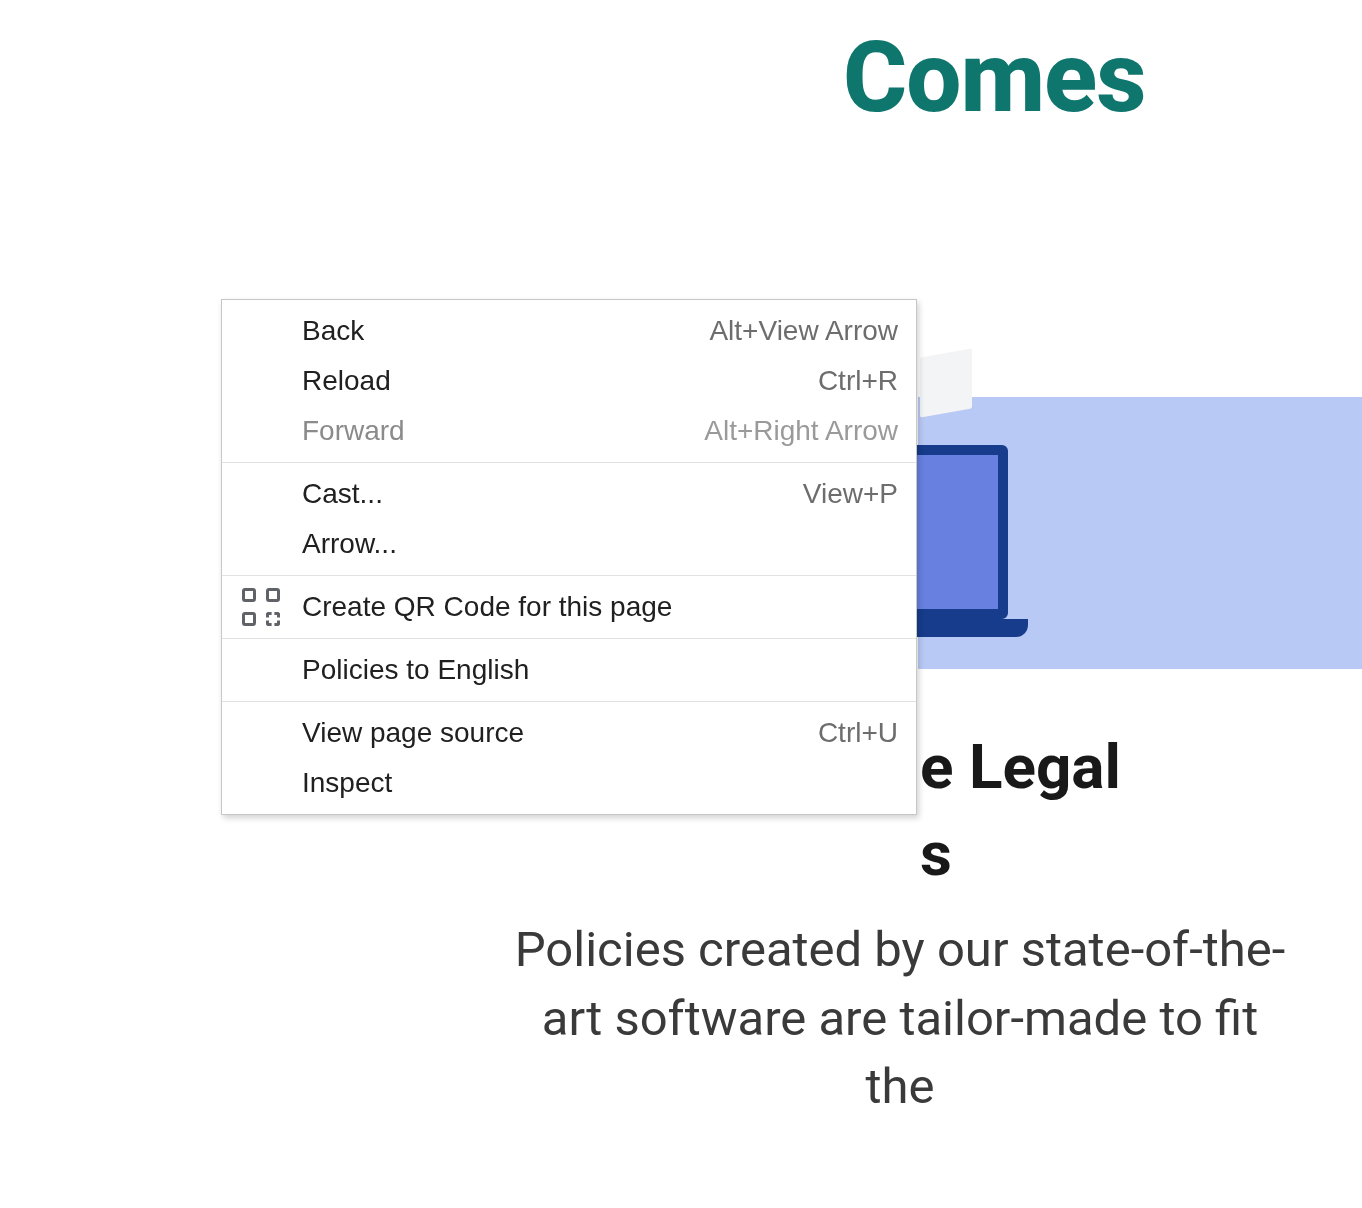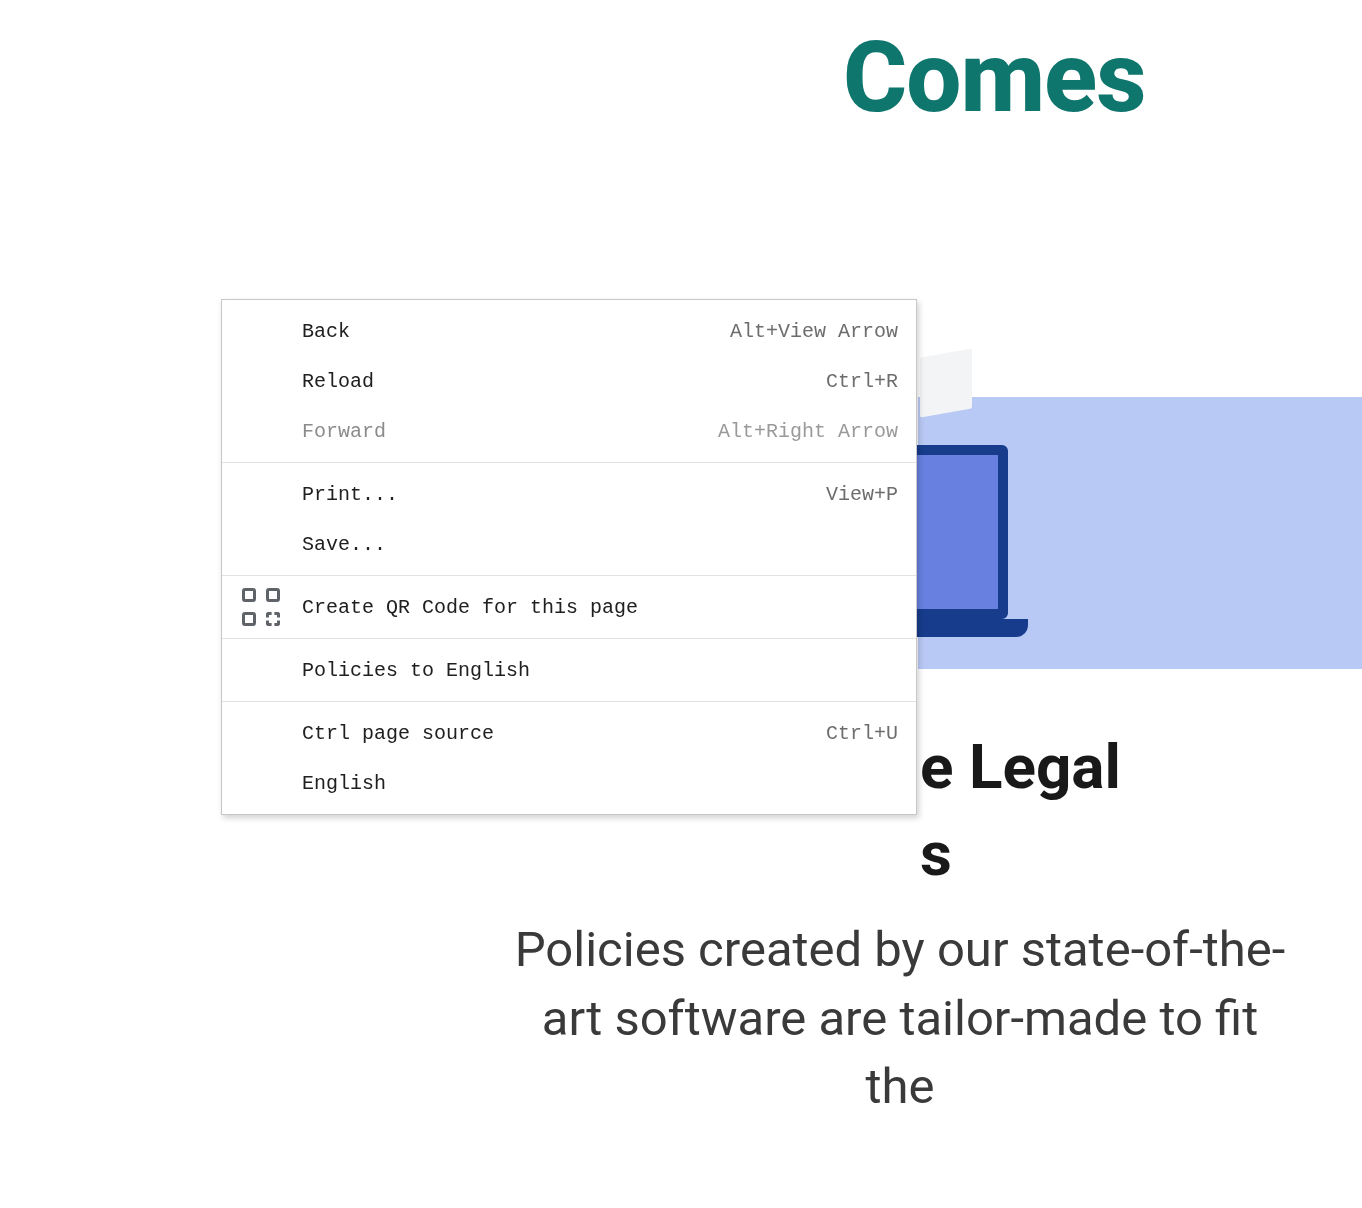--- a/index.html
+++ b/index.html
@@ -99,22 +99,22 @@
       text-align: center;
     }
     .context-menu {
       position: absolute;
       top: 299px;
       left: 221px;
       width: 696px;
       background: #ffffff;
       border: 1px solid #c7c7c7;
       box-shadow: 2px 3px 6px rgba(0,0,0,0.18);
-      font-family: Liberation Mono, monospace;
-      font-size: 20px;
+      font-family: Liberation Sans, sans-serif;
+      font-size: 28px;
     }
     .menu-group {
       padding: 6px 0;
     }
     .menu-separator {
       height: 1px;
       background: #e2e2e2;
     }
     .menu-item {
       display: flex;
@@ -206,26 +206,26 @@
       <span class="menu-label">Forward</span>
       <span class="menu-shortcut">Alt+Right Arrow</span>
     </div>
   </div>
 
   <div class="menu-separator"></div>
 
   <div class="menu-group">
     <div class="menu-item">
       <span class="menu-icon"></span>
-      <span class="menu-label">Print...</span>
+      <span class="menu-label">Cast...</span>
       <span class="menu-shortcut">View+P</span>
     </div>
     <div class="menu-item">
       <span class="menu-icon"></span>
-      <span class="menu-label">Save...</span>
+      <span class="menu-label">Arrow...</span>
       <span class="menu-shortcut"></span>
     </div>
   </div>
 
   <div class="menu-separator"></div>
 
   <div class="menu-group">
     <div class="menu-item">
       <span class="menu-icon">
         <span class="qr-icon">
@@ -248,23 +248,23 @@
       <span class="menu-label">Policies to English</span>
       <span class="menu-shortcut"></span>
     </div>
   </div>
 
   <div class="menu-separator"></div>
 
   <div class="menu-group">
     <div class="menu-item">
       <span class="menu-icon"></span>
-      <span class="menu-label">Ctrl page source</span>
+      <span class="menu-label">View page source</span>
       <span class="menu-shortcut">Ctrl+U</span>
     </div>
     <div class="menu-item">
       <span class="menu-icon"></span>
-      <span class="menu-label">English</span>
+      <span class="menu-label">Inspect</span>
       <span class="menu-shortcut"></span>
     </div>
   </div>
 
 </div>
 
 </body></html>

